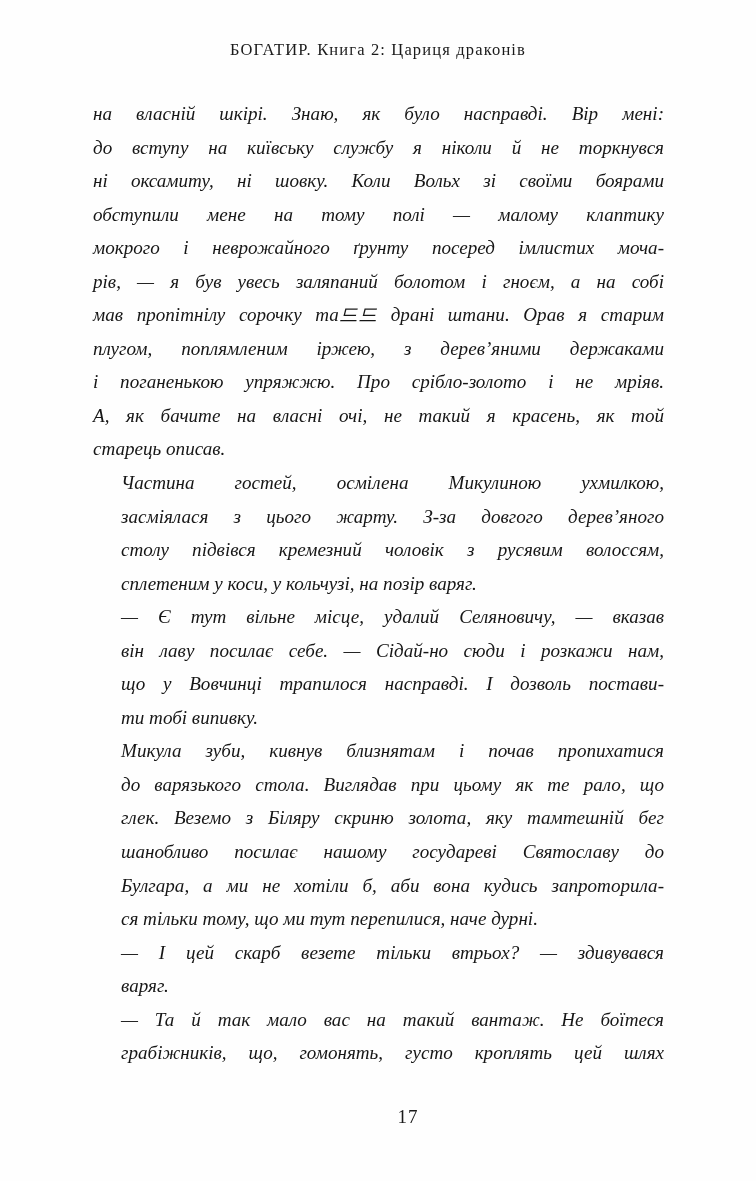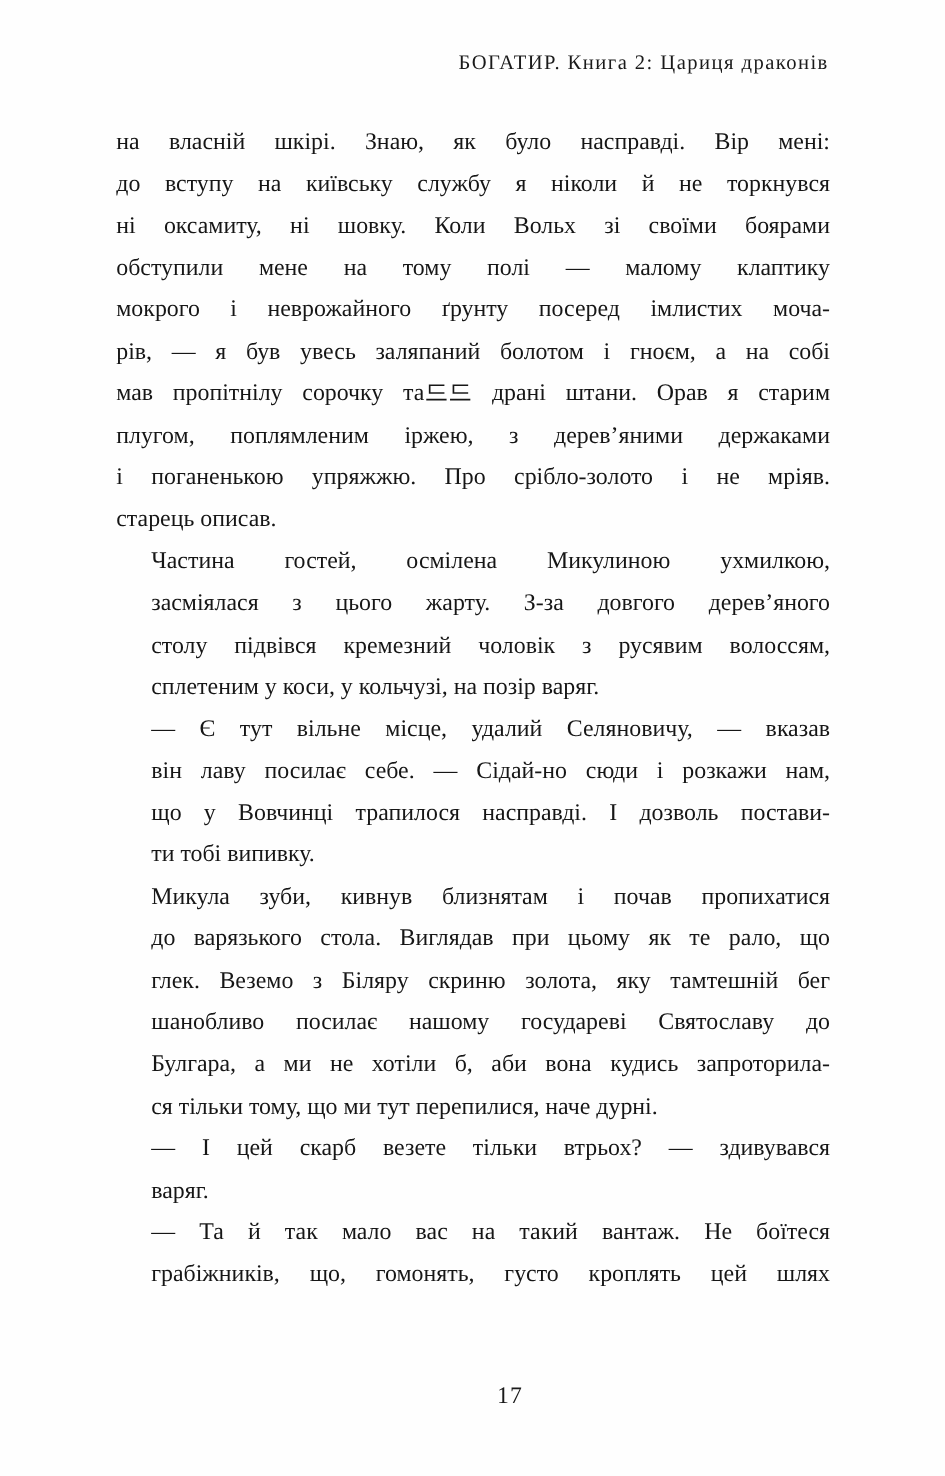--- a/index.html
+++ b/index.html
@@ -20,21 +20,21 @@
     overflow: hidden;
     box-sizing: border-box;
   }
 
   
   .running-header {
     position: absolute;
     top: 40px;
     left: 93px;
     width: 570px;
-    text-align: right;
+    text-align: center;
     font-size: 16.5px;
     line-height: 20px;
     letter-spacing: 1.15px;
     color: #1a1a1a;
     white-space: nowrap;
   }
 
   
   .textblock {
     position: absolute;
@@ -53,20 +53,21 @@
   }
   .para.indent {
     text-indent: 28px;
   }
   
   .para .ln {
     display: block;
     text-align: justify;
     text-align-last: justify;
     white-space: nowrap;
+    font-style: italic;
   }
   .para .ln.last {
     text-align-last: left;
   }
   .para .ln.ind {
     text-indent: 28px;
   }
 
   
   .folio {
@@ -96,20 +97,21 @@
       <p class="para">
         <span class="ln">на власній шкірі. Знаю, як було насправді. Вір мені:</span>
         <span class="ln">до вступу на київську службу я ніколи й не торкнувся</span>
         <span class="ln">ні оксамиту, ні шовку. Коли Вольх зі своїми боярами</span>
         <span class="ln">обступили мене на тому полі — малому клаптику</span>
         <span class="ln">мокрого і неврожайного ґрунту посеред імлистих моча-</span>
         <span class="ln">рів, — я був увесь заляпаний болотом і гноєм, а на собі</span>
         <span class="ln">мав пропітнілу сорочку та드드 драні штани. Орав я старим</span>
         <span class="ln">плугом, поплямленим іржею, з дерев’яними держаками</span>
         <span class="ln">і поганенькою упряжжю. Про срібло-золото і не мріяв.</span>
+        <span class="ln">А, як бачите на власні очі, не такий я красень, як той</span>
         <span class="ln last">старець описав.</span>
       </p>
       <p class="para indent">
         <span class="ln ind">Частина гостей, осмілена Микулиною ухмилкою,</span>
         <span class="ln">засміялася з цього жарту. З-за довгого дерев’яного</span>
         <span class="ln">столу підвівся кремезний чоловік з русявим волоссям,</span>
         <span class="ln last">сплетеним у коси, у кольчузі, на позір варяг.</span>
       </p>
       <p class="para indent">
         <span class="ln ind">— Є тут вільне місце, удалий Селяновичу, — вказав</span>

